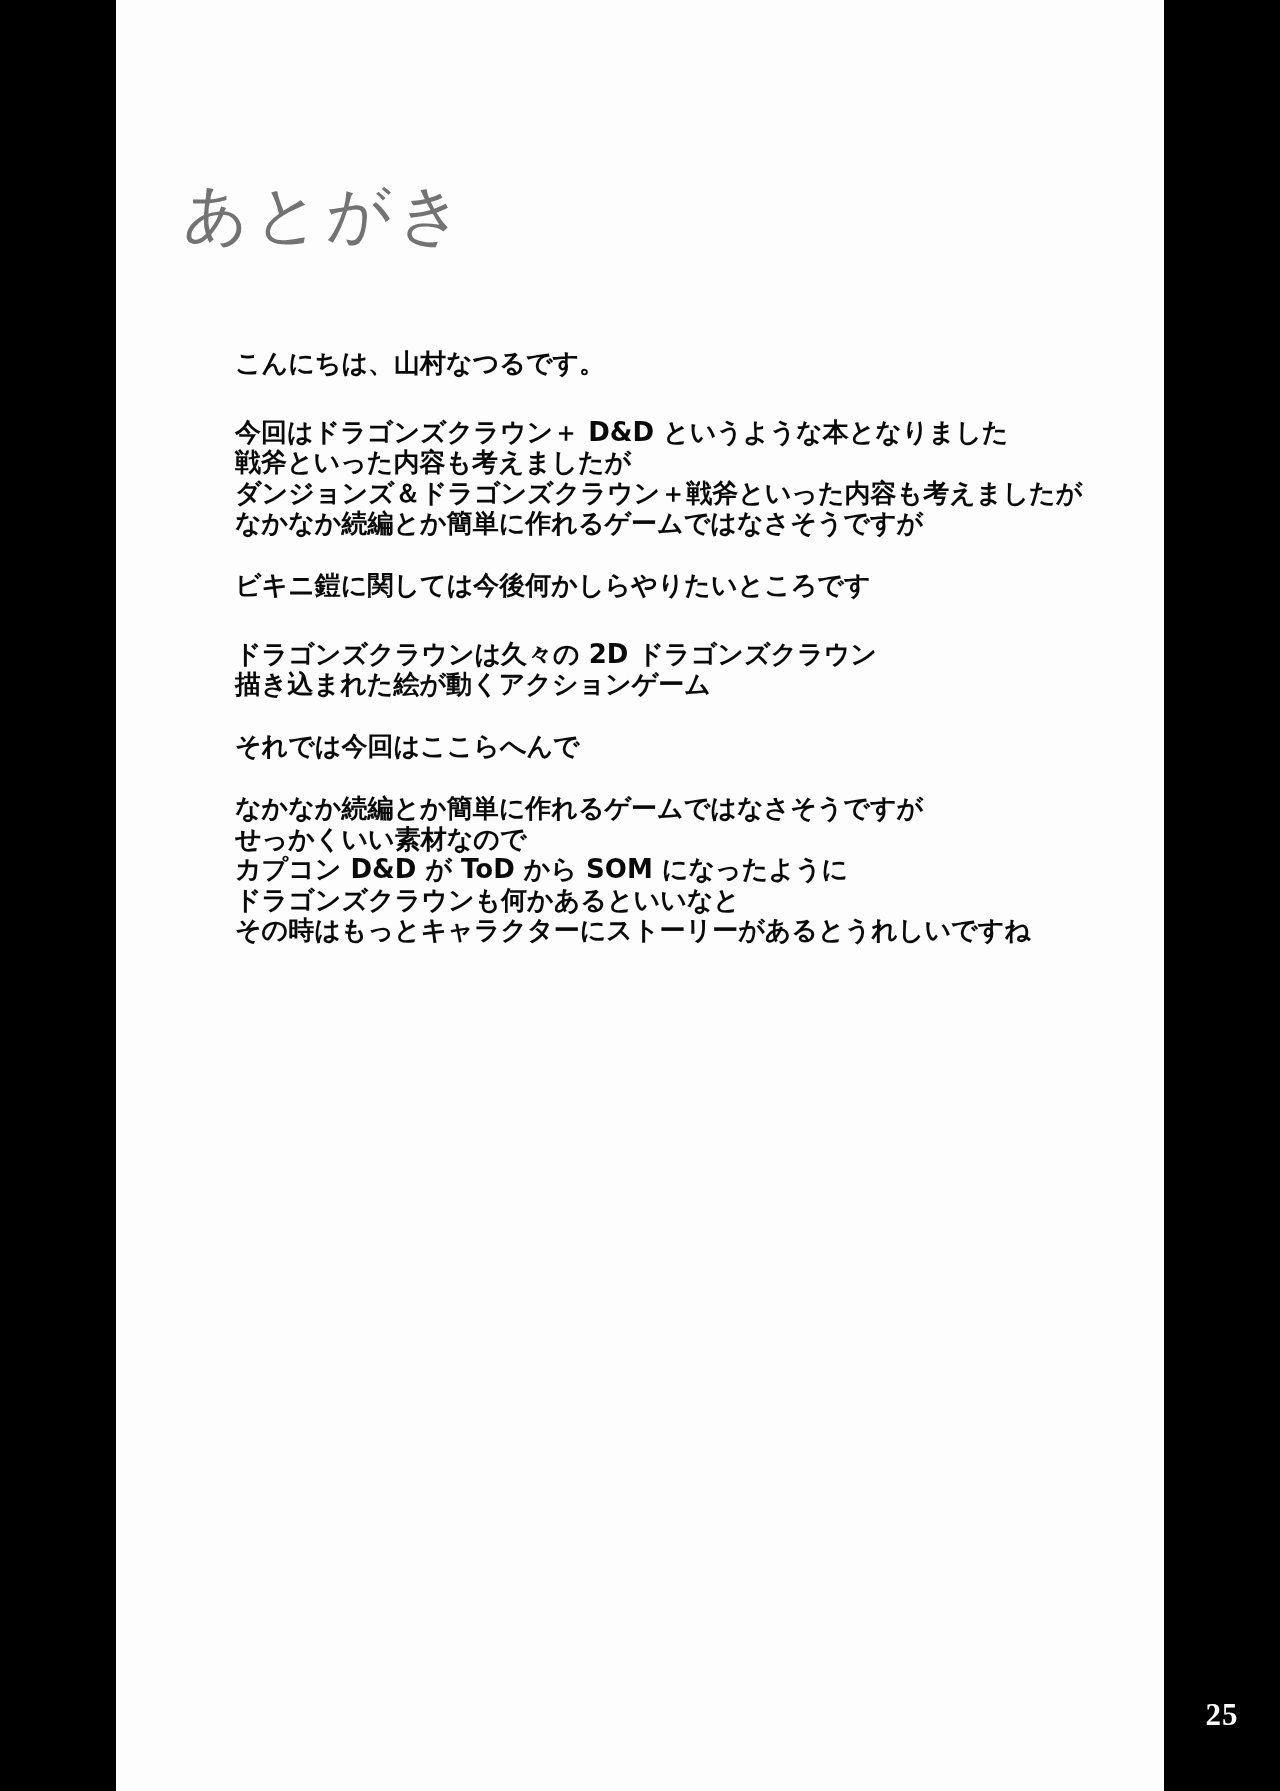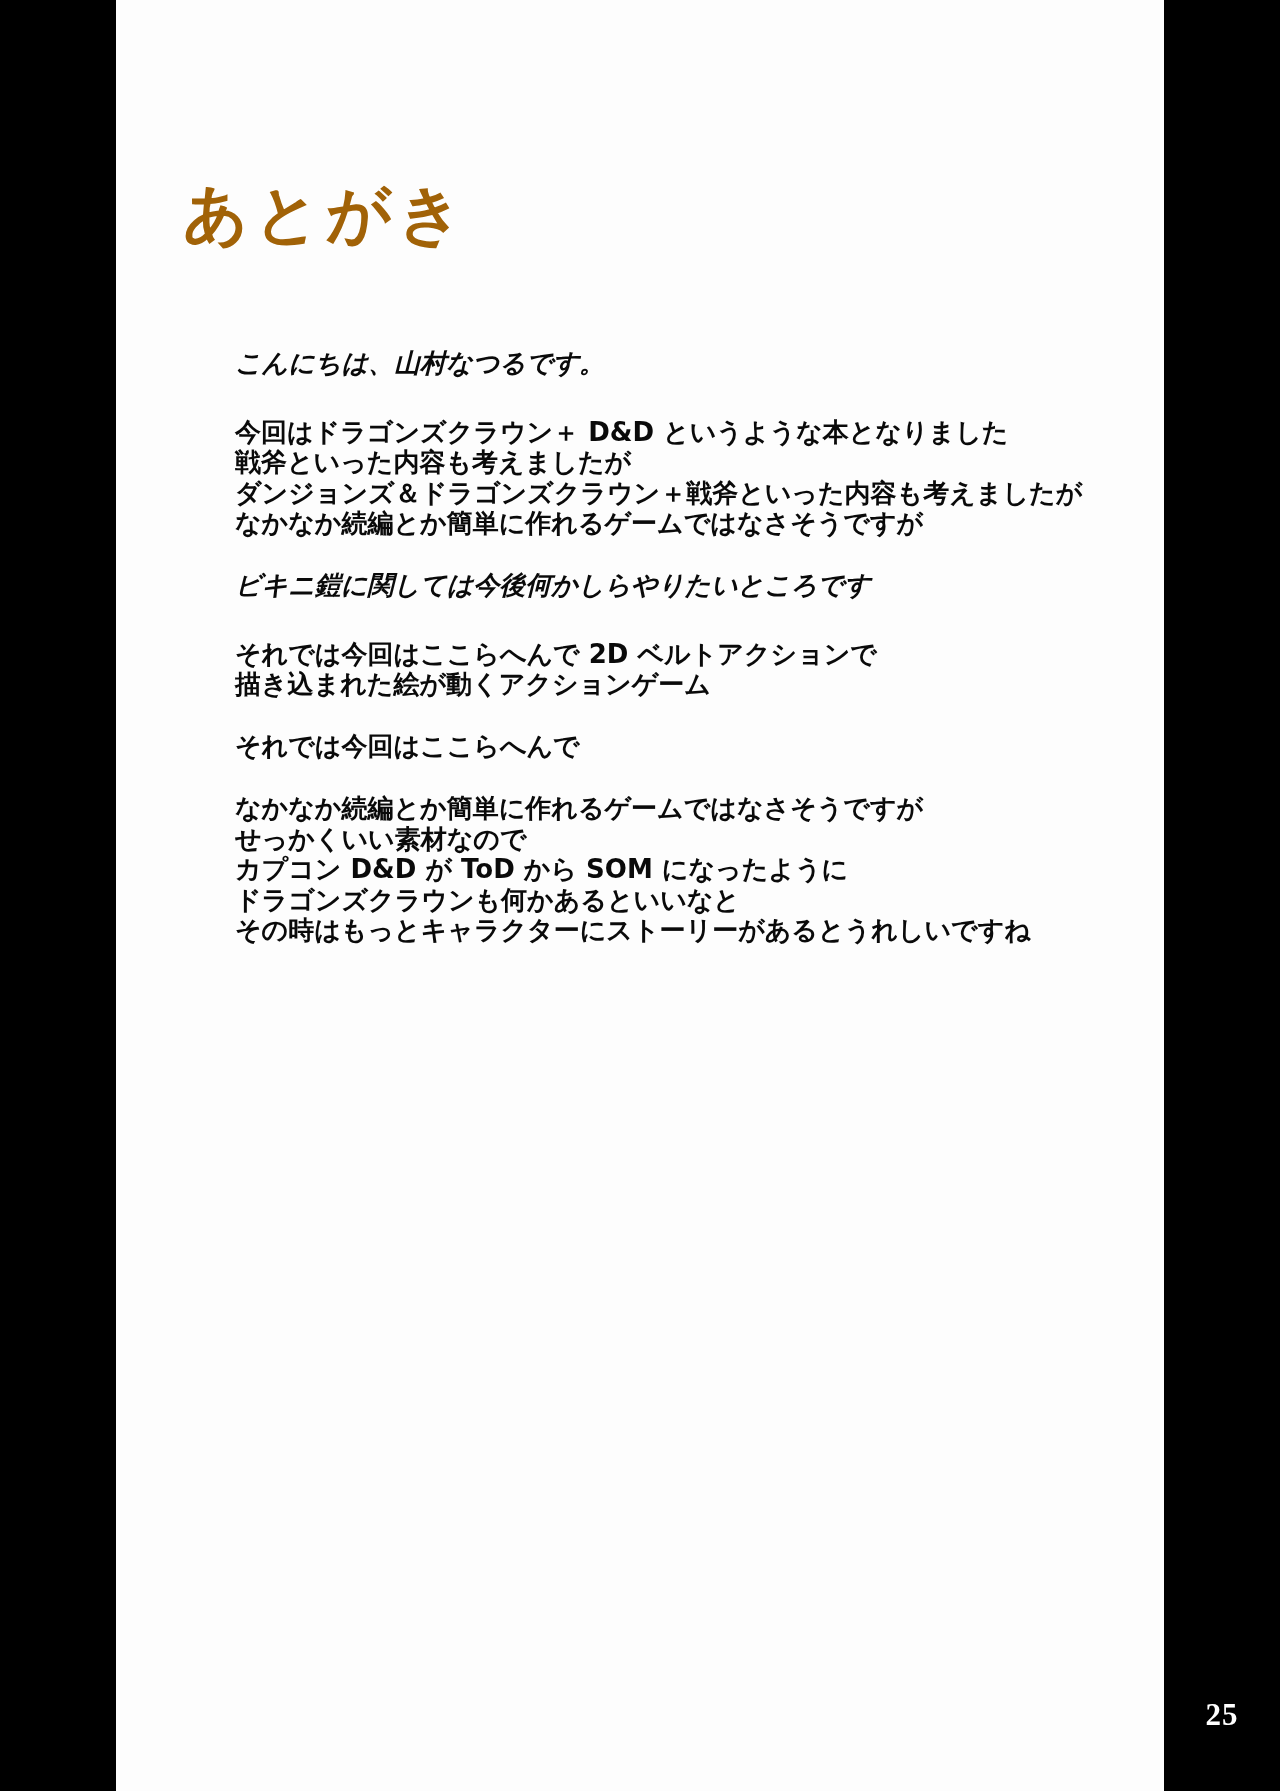--- a/index.html
+++ b/index.html
@@ -28,40 +28,40 @@
     color: #ffffff;
     font-family: "Liberation Serif", "DejaVu Serif", serif;
     font-size: 31px;
     font-weight: bold;
     letter-spacing: 1px;
   }
   .page-title {
     position: absolute;
     left: 183px;
     top: 136px;
-    color: #a16207;
+    color: #737373;
     font-size: 64px;
-    font-weight: bold;
+    font-weight: normal;
     letter-spacing: 6px;
     line-height: 70px;
     white-space: nowrap;
   }
   .afterword-text {
     position: absolute;
     left: 235px;
     top: 348px;
     width: 920px;
     color: #0a0a0a;
     font-size: 26px;
     font-weight: bold;
     line-height: 30.5px;
   }
   .paragraph { margin: 0 0 31.5px 0; }
   .paragraph:nth-child(1),
-  .paragraph:nth-child(3) { margin-bottom: 38px; font-style: italic; }
+  .paragraph:nth-child(3) { margin-bottom: 38px; }
   .text-line { white-space: nowrap; }
 </style>
 </head>
 <body>
 
 <div class="band band-left"></div>
 <div class="band band-right"></div>
 
 <h1 class="page-title">あとがき</h1>
 
@@ -72,21 +72,21 @@
     <div class="paragraph">
       <div class="text-line">今回はドラゴンズクラウン＋ D&amp;D というような本となりました</div>
       <div class="text-line">戦斧といった内容も考えましたが</div>
       <div class="text-line">ダンジョンズ＆ドラゴンズクラウン＋戦斧といった内容も考えましたが</div>
       <div class="text-line">なかなか続編とか簡単に作れるゲームではなさそうですが</div>
     </div>
     <div class="paragraph">
       <div class="text-line">ビキニ鎧に関しては今後何かしらやりたいところです</div>
     </div>
     <div class="paragraph">
-      <div class="text-line">それでは今回はここらへんで 2D ベルトアクションで</div>
+      <div class="text-line">ドラゴンズクラウンは久々の 2D ドラゴンズクラウン</div>
       <div class="text-line">描き込まれた絵が動くアクションゲーム</div>
     </div>
     <div class="paragraph">
       <div class="text-line">それでは今回はここらへんで</div>
     </div>
     <div class="paragraph">
       <div class="text-line">なかなか続編とか簡単に作れるゲームではなさそうですが</div>
       <div class="text-line">せっかくいい素材なので</div>
       <div class="text-line">カプコン D&amp;D が ToD から SOM になったように</div>
       <div class="text-line">ドラゴンズクラウンも何かあるといいなと</div>

